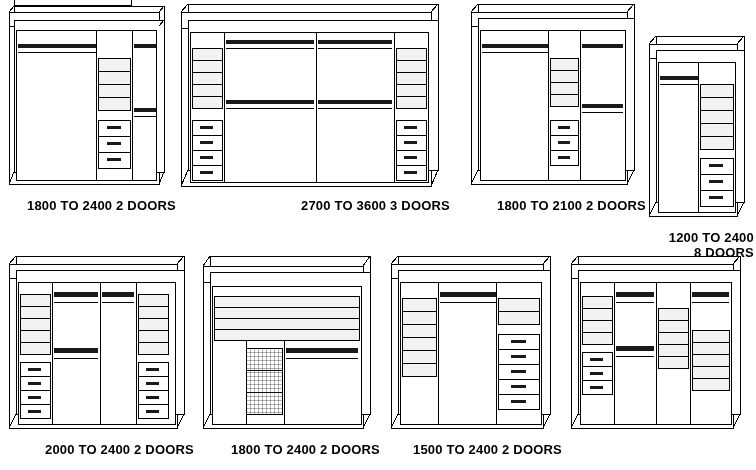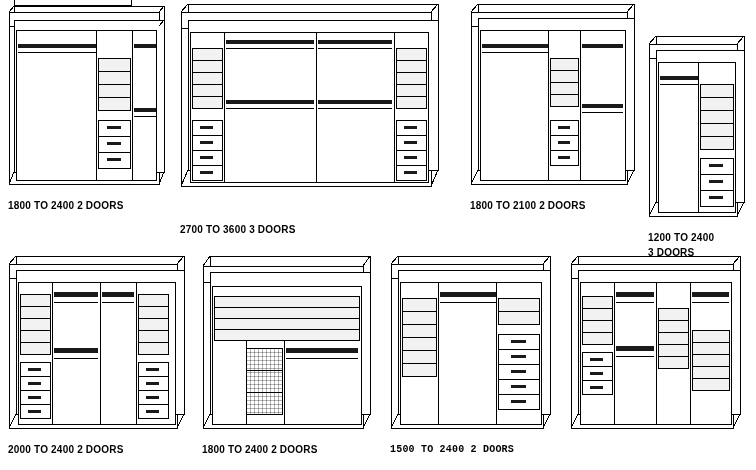--- a/index.html
+++ b/index.html
@@ -28,22 +28,22 @@
   #row-1 { top: 0; height: 232px; }
   #row-2 { top: 252px; height: 222px; }
 
   .cell {
     position: absolute;
     top: 0;
   }
   .caption {
     position: absolute;
     width: 100%;
-    text-align: left;
-    font-size: 10px;
+    text-align: right;
+    font-size: 13px;
     font-weight: bold;
     color: #000;
     letter-spacing: 0.2px;
     line-height: 15px;
   }
   .caption.two-line { line-height: 15px; }
 
   svg { display: block; }
 
   .top-scrap {
@@ -164,21 +164,21 @@
           <rect x="224" y="126" width="13" height="3" fill="#1a1a1a" stroke="none"></rect>
           <rect x="216" y="135" width="30" height="15"></rect>
           <rect x="224" y="141" width="13" height="3" fill="#1a1a1a" stroke="none"></rect>
           <rect x="216" y="150" width="30" height="15"></rect>
           <rect x="224" y="156" width="13" height="3" fill="#1a1a1a" stroke="none"></rect>
           <rect x="216" y="165" width="30" height="15"></rect>
           <rect x="224" y="171" width="13" height="3" fill="#1a1a1a" stroke="none"></rect>
           <line x1="10" y1="182" x2="248" y2="182"></line>
         </g>
       </svg>
-      <div class="caption" style="top:198px;margin-top:24px;">2700 TO 3600 3 DOORS</div>
+      <div class="caption" style="top:198px;">2700 TO 3600 3 DOORS</div>
     </div>
 
     <div class="cell" style="left:470px; width:176px;">
       <svg width="176" height="190" viewBox="0 0 176 190">
         <g fill="#ffffff" stroke="#000000" stroke-width="1" shape-rendering="crispEdges">
           <rect x="8" y="4" width="156" height="14"></rect>
           <rect x="1" y="12" width="156" height="14"></rect>
           <line x1="8" y1="4" x2="1" y2="12"></line>
           <line x1="164" y1="4" x2="157" y2="12"></line>
           <line x1="164" y1="18" x2="157" y2="26"></line>
@@ -240,21 +240,21 @@
           <rect x="52" y="126" width="33" height="16"></rect>
           <rect x="61" y="132" width="14" height="3" fill="#1a1a1a" stroke="none"></rect>
           <rect x="52" y="142" width="33" height="16"></rect>
           <rect x="61" y="148" width="14" height="3" fill="#1a1a1a" stroke="none"></rect>
           <rect x="52" y="158" width="33" height="16"></rect>
           <rect x="61" y="164" width="14" height="3" fill="#1a1a1a" stroke="none"></rect>
           <line x1="10" y1="180" x2="87" y2="180"></line>
         </g>
       </svg>
       <div class="caption two-line" style="top:198px;">1200 TO 2400</div>
-      <div class="caption two-line" style="top:213px;">3 DOORS</div>
+      <div class="caption two-line" style="top:213px;">8 DOORS</div>
     </div>
 
   </div>
 
   <div class="row" id="row-2">
 
     <div class="cell" style="left:8px; width:186px;">
       <svg width="186" height="182" viewBox="0 0 186 182">
         <g fill="#ffffff" stroke="#000000" stroke-width="1" shape-rendering="crispEdges">
           <rect x="8" y="4" width="168" height="14"></rect>
@@ -385,21 +385,21 @@
           <rect x="121" y="103" width="15" height="3" fill="#1a1a1a" stroke="none"></rect>
           <rect x="108" y="112" width="41" height="15"></rect>
           <rect x="121" y="118" width="15" height="3" fill="#1a1a1a" stroke="none"></rect>
           <rect x="108" y="127" width="41" height="15"></rect>
           <rect x="121" y="133" width="15" height="3" fill="#1a1a1a" stroke="none"></rect>
           <rect x="108" y="142" width="41" height="15"></rect>
           <rect x="121" y="148" width="15" height="3" fill="#1a1a1a" stroke="none"></rect>
           <line x1="10" y1="172" x2="151" y2="172"></line>
         </g>
       </svg>
-      <div class="caption" style="top:190px;font-family:Liberation Mono, monospace;">1500 TO 2400 2 DOORS</div>
+      <div class="caption" style="top:190px;">1500 TO 2400 2 DOORS</div>
     </div>
 
     <div class="cell" style="left:570px; width:180px;">
       <svg width="180" height="182" viewBox="0 0 180 182">
         <g fill="#ffffff" stroke="#000000" stroke-width="1" shape-rendering="crispEdges">
           <rect x="8" y="4" width="162" height="14"></rect>
           <rect x="1" y="12" width="162" height="14"></rect>
           <line x1="8" y1="4" x2="1" y2="12"></line>
           <line x1="170" y1="4" x2="163" y2="12"></line>
           <line x1="170" y1="18" x2="163" y2="26"></line>

